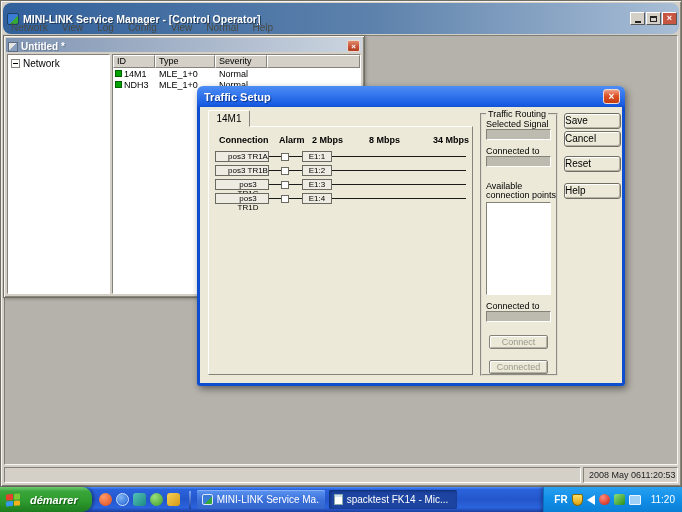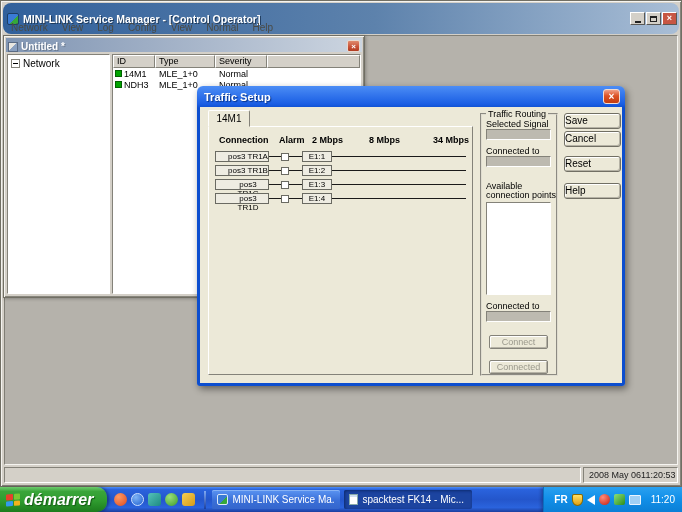--- a/index.html
+++ b/index.html
@@ -116,22 +116,22 @@
     box-shadow:inset 1px 1px 0 #fff, inset -1px -1px 0 #b5b2a5;
     font-size:10px; text-align:left; line-height:14px; color:#000; }
   .b-save { top:6px; } .b-cancel { top:24px; } .b-reset { top:49px; } .b-help { top:76px; }
 
   
   .taskbar { position:absolute; left:0; bottom:0; width:682px; height:25px; z-index:10;
     background:linear-gradient(180deg,#4a8cf7 0%,#2a63dd 10%,#2456cb 50%,#2a63dd 82%,#1c3f9e 100%);
     display:flex; align-items:center; }
   .start-btn { height:25px; padding:0 14px 0 6px; border-radius:0 10px 10px 0;
     background:linear-gradient(180deg,#6ecb6e 0%,#3aa53a 18%,#2f9c2f 55%,#1d7c1d 100%);
-    display:flex; align-items:center; gap:4px; color:#fff; font-style:italic; font-weight:bold;
-    font-size:16px; text-shadow:1px 1px 1px #155a15; box-shadow:2px 0 3px rgba(0,0,0,.35); flex:0 0 auto; }
+    display:flex; align-items:center; gap:10px; color:#fff; font-style:italic; font-weight:bold;
+    font-size:11px; text-shadow:1px 1px 1px #155a15; box-shadow:2px 0 3px rgba(0,0,0,.35); flex:0 0 auto; }
   .win-flag { width:14px; height:12px; display:grid; grid-template-columns:1fr 1fr; grid-template-rows:1fr 1fr; gap:1px; transform:skewY(-4deg); }
   .win-flag span { border-radius:1px; }
   .fl-r { background:#e8402c; } .fl-g { background:#7bc832; } .fl-b { background:#339af0; } .fl-y { background:#f2b21d; }
   .quick-launch { display:flex; align-items:center; gap:4px; padding:0 7px; flex:0 0 auto; }
   .ql-icon { width:13px; height:13px; border-radius:3px; flex:0 0 auto; }
   .qi1 { background:radial-gradient(circle at 35% 30%, #ff9a66, #dd4a1e); border-radius:50%; }
   .qi2 { background:radial-gradient(circle at 35% 30%, #7fb4f5, #1e5fd0); border-radius:50%; border:1px solid #cfe2ff; }
   .qi3 { background:linear-gradient(135deg,#55c2ba,#1d8a82); }
   .qi4 { background:radial-gradient(circle at 35% 30%, #9be07a, #3c9c2a); border-radius:50%; }
   .qi5 { background:linear-gradient(135deg,#f5cf55,#d79a16); }

